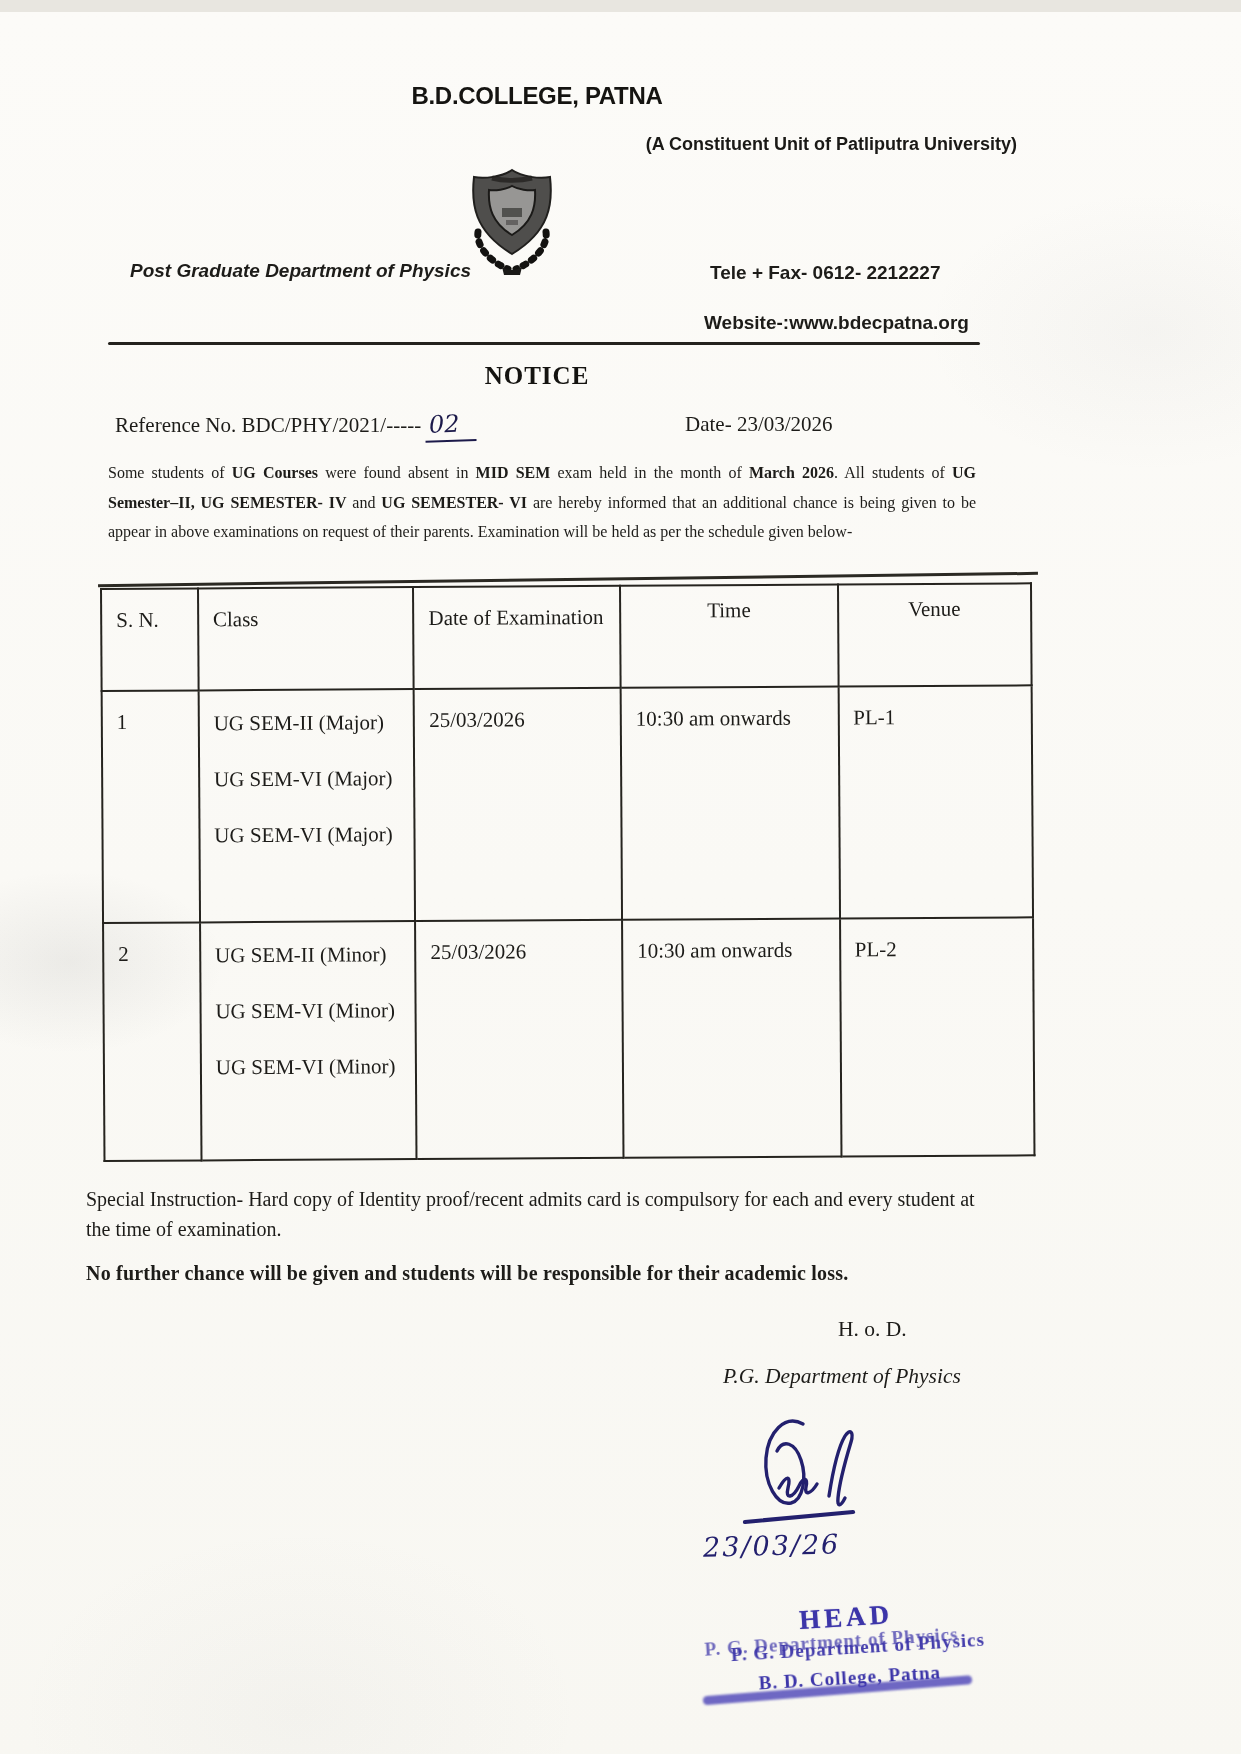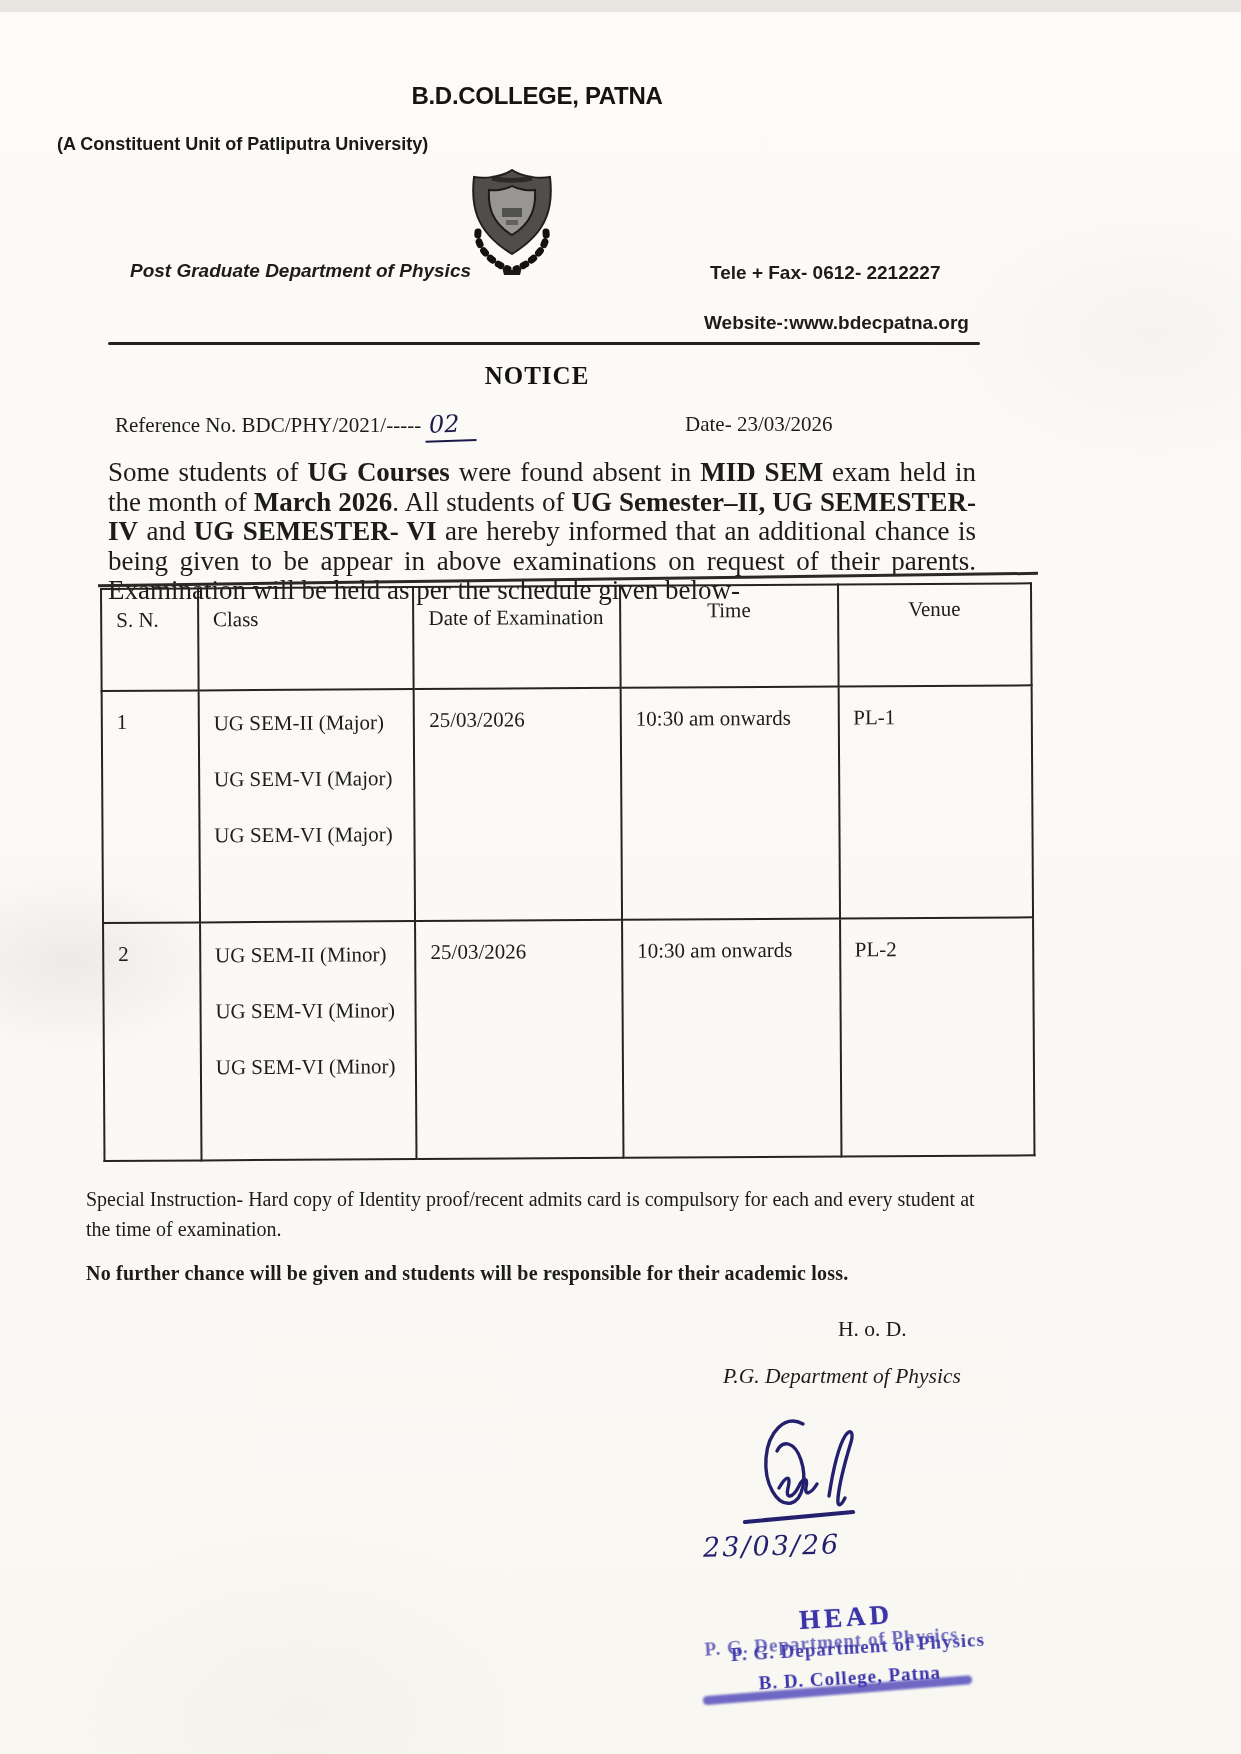--- a/index.html
+++ b/index.html
@@ -15,39 +15,39 @@
       radial-gradient(400px 260px at 300px 1700px, rgba(150,150,150,.05), transparent 70%),
       linear-gradient(#fcfbf8, #f8f7f2);
     font-family:"Liberation Serif", serif;
   }
   .abs{position:absolute;}
   .b{font-weight:bold;}
 
   
   .college-title{left:57px;top:70px;width:960px;text-align:center;
     font-family:"Liberation Sans",sans-serif;font-weight:bold;font-size:24px;letter-spacing:-0.3px;color:#151411;}
-  .constituent{left:57px;top:122px;width:960px;text-align:left;
+  .constituent{left:57px;top:122px;width:960px;text-align:right;
     font-family:"Liberation Sans",sans-serif;font-weight:bold;font-size:18px;color:#1a1916;}
   .crest{left:462px;top:156px;width:100px;height:108px;}
   .dept-name{left:130px;top:248px;font-family:"Liberation Sans",sans-serif;font-weight:bold;font-size:19px;font-style:italic;}
   .tele-fax{left:710px;top:250px;font-family:"Liberation Sans",sans-serif;font-weight:bold;font-size:19px;}
   .website{left:704px;top:300px;font-family:"Liberation Sans",sans-serif;font-weight:bold;font-size:19px;}
   .rule{left:108px;top:330px;width:872px;height:3px;background:#24221d;border-radius:2px;}
 
   
   .notice-title{left:57px;top:350px;width:960px;text-align:center;
     font-weight:bold;font-size:25px;letter-spacing:1px;color:#141310;}
   .ref-line{left:115px;top:398px;font-size:21px;}
   .ref-handwritten{display:inline-block;margin-left:4px;padding:0 16px 2px 4px;
     font-family:"DejaVu Serif",serif;font-style:italic;font-size:24px;color:#1c1a4a;
     border-bottom:2px solid #1c1a4a;transform:rotate(-2deg);}
   .date-line{left:685px;top:400px;font-size:21px;}
 
   
-  .body-par{left:108px;top:446px;width:868px;font-size:27px;line-height:29.5px;text-align:justify;}
+  .body-par{left:108px;top:446px;width:868px;font-size:16px;line-height:29.5px;text-align:justify;}
 
   
   .sched-topline{left:98px;top:566px;width:940px;height:2.5px;background:#2b2923;transform:rotate(-0.75deg);}
   table.sched{position:absolute;left:100px;top:576px;width:932px;border-collapse:collapse;
     transform:rotate(-0.35deg);transform-origin:left top;}
   table.sched th, table.sched td{border:2px solid #26241f;vertical-align:top;text-align:left;
     font-family:"Liberation Serif",serif;font-size:21px;font-weight:normal;color:#1d1c19;
     padding:18px 10px 0 14px;}
   table.sched thead tr{height:102px;}
   table.sched tbody tr.r1{height:232px;}

